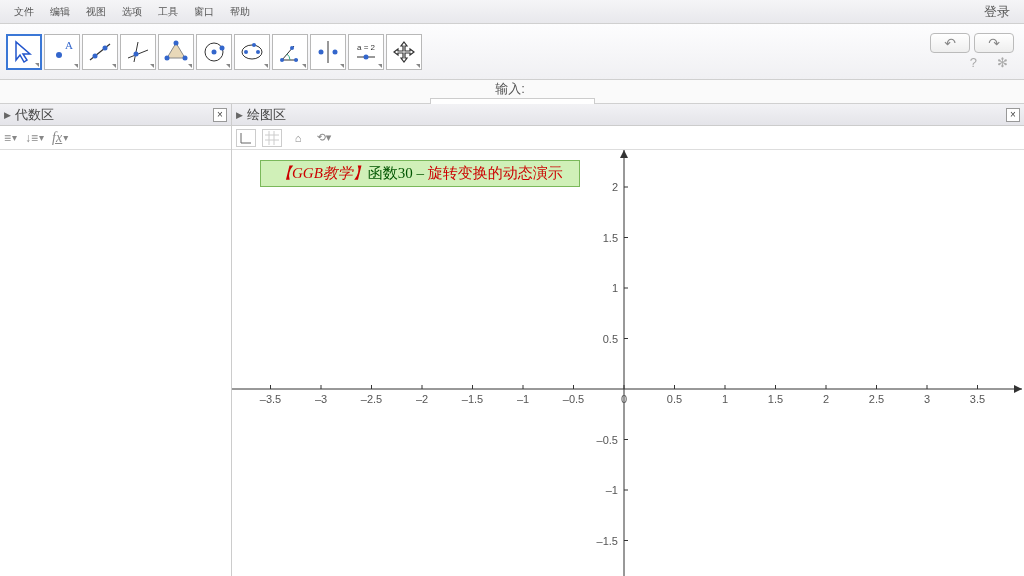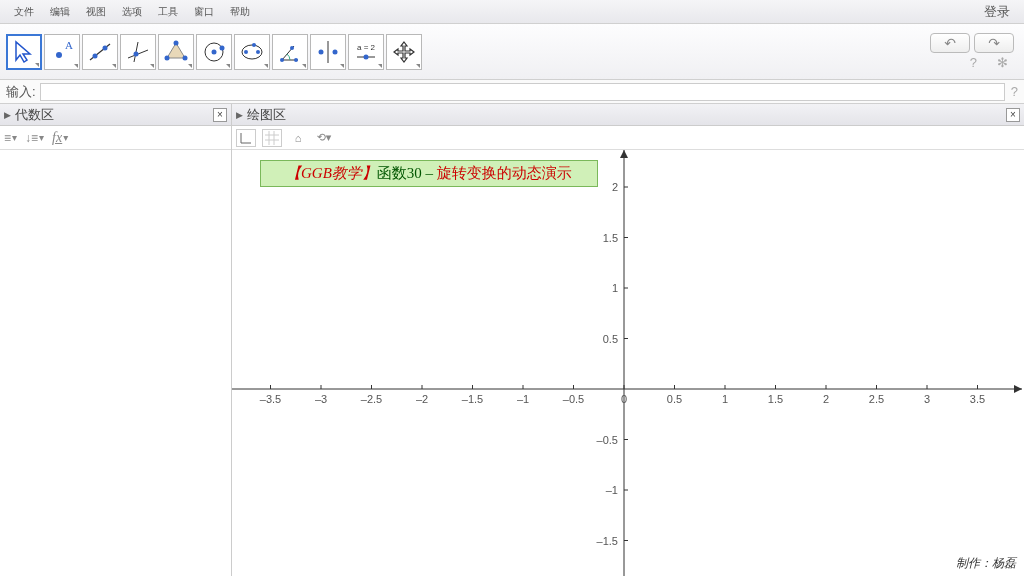--- a/index.html
+++ b/index.html
@@ -9,37 +9,37 @@
 .menubar .login { margin-left: auto; color: #555; font-size: 13px; padding: 9px 8px; cursor: pointer; }
 .toolbar { height: 56px; background: linear-gradient(#fdfdfe,#f0f0f3); border-bottom: 1px solid #d0d0d0; display: flex; align-items: center; padding: 4px 6px; position: relative; }
 .tool-btn { width: 36px; height: 36px; background: #fff; border: 1px solid #b8b8b8; margin-right: 2px; display: flex; align-items: center; justify-content: center; position: relative; cursor: pointer; }
 .tool-btn.selected { border: 2px solid #3a77d6; }
 .tool-btn .dd { position: absolute; bottom: 1px; right: 1px; width: 0; height: 0; border-left: 4px solid transparent; border-top: 4px solid #888; }
 .tool-btn svg { width: 28px; height: 28px; }
 .toolbar-right { margin-left: auto; display: flex; flex-direction: column; align-items: flex-end; gap: 2px; padding-right: 4px; }
 .undo-redo { display: flex; gap: 4px; }
 .ur-btn { width: 40px; height: 20px; border: 1px solid #bbb; border-radius: 4px; background: linear-gradient(#fff,#eee); display: flex; align-items: center; justify-content: center; cursor: pointer; color: #888; font-size: 14px; }
 .help-gear { display: flex; gap: 20px; color: #aaa; font-size: 13px; padding-right: 6px; }
-.input-bar { height: 24px; border-bottom: 1px solid #d0d0d0; display: flex; align-items: center; padding: 0 6px; background: #fafafa; }
+.input-bar { height: 24px; border-bottom: 1px solid #d0d0d0; display: flex; align-items: center; padding: 0 6px; background: #fafafa; flex-direction: column; }
 .input-bar .lbl { color: #555; font-size: 13px; margin-right: 4px; }
 .input-bar input { flex: 1; height: 18px; border: 1px solid #ccc; padding: 0 4px; font-size: 12px; }
 .input-bar .q { margin-left: 6px; color: #aaa; font-size: 13px; cursor: pointer; }
 .panels { display: flex; height: calc(576px - 24px - 56px - 24px); }
 .panel-header { height: 22px; background: linear-gradient(#f2f2f5,#e4e4e9); border-bottom: 1px solid #ccc; display: flex; align-items: center; padding: 0 4px; font-size: 13px; color: #444; }
 .panel-header .closebtn { margin-left: auto; width: 14px; height: 14px; border: 1px solid #999; background: #fff; font-size: 10px; display: flex; align-items: center; justify-content: center; cursor: pointer; }
 .panel-header .tri { margin-right: 4px; color: #666; font-size: 9px; }
 .left-panel { width: 232px; border-right: 1px solid #ccc; display: flex; flex-direction: column; }
 .left-toolbar { height: 24px; border-bottom: 1px solid #ddd; display: flex; align-items: center; padding: 0 4px; gap: 8px; color: #888; font-size: 12px; }
 .left-toolbar .itm { cursor: pointer; display: flex; align-items: center; gap: 1px; }
 .fx { font-style: italic; font-family: 'Times New Roman', serif; font-size: 14px; text-decoration: underline; }
 .right-panel { flex: 1; display: flex; flex-direction: column; }
 .right-toolbar { height: 24px; border-bottom: 1px solid #ddd; display: flex; align-items: center; padding: 0 4px; gap: 6px; color: #888; }
 .right-toolbar .itm { width: 20px; height: 18px; border: 1px solid #ccc; display: flex; align-items: center; justify-content: center; cursor: pointer; font-size: 11px; background: #fff; }
 .graph-area { flex: 1; position: relative; background: #fff; overflow: hidden; }
-.title-banner { position: absolute; left: 28px; top: 10px; padding: 3px 25px; background: #d0f0b8; border: 1px solid #7ab85a; font-size: 15px; font-family: 'Times New Roman', serif; }
+.title-banner { position: absolute; left: 28px; top: 10px; padding: 3px 16px; background: #d0f0b8; border: 1px solid #7ab85a; font-size: 15px; font-family: 'Times New Roman', serif; }
 .title-banner .t1 { color: #c00; font-style: italic; }
 .title-banner .t2 { color: #050; }
 .title-banner .t3 { color: #c00; }
 .credits { position: absolute; right: 8px; bottom: 4px; text-align: right; font-size: 12px; }
 .credits .c1 { color: #333; font-style: italic; }
 .credits .c2 { color: #d040c0; font-style: italic; font-size: 11px; }
 </style>
 </head>
 <body>
 
@@ -245,17 +245,16 @@
           <text x="386" y="293.5" font-size="11" fill="#555" text-anchor="end">–0.5</text>
           <line x1="392" y1="340" x2="396" y2="340" stroke="#333"></line>
           <text x="386" y="344" font-size="11" fill="#555" text-anchor="end">–1</text>
           <line x1="392" y1="390.5" x2="396" y2="390.5" stroke="#333"></line>
           <text x="386" y="394.5" font-size="11" fill="#555" text-anchor="end">–1.5</text>
         </svg>
       <div class="title-banner">
         <span class="t1">【GGB教学】</span><span class="t2">函数30 – </span><span class="t3">旋转变换的动态演示</span>
       </div>
       <div class="credits">
-        <div class="c1">制作：杨磊</div>
       </div>
     </div>
   </div>
 </div>
 
 </body></html>

